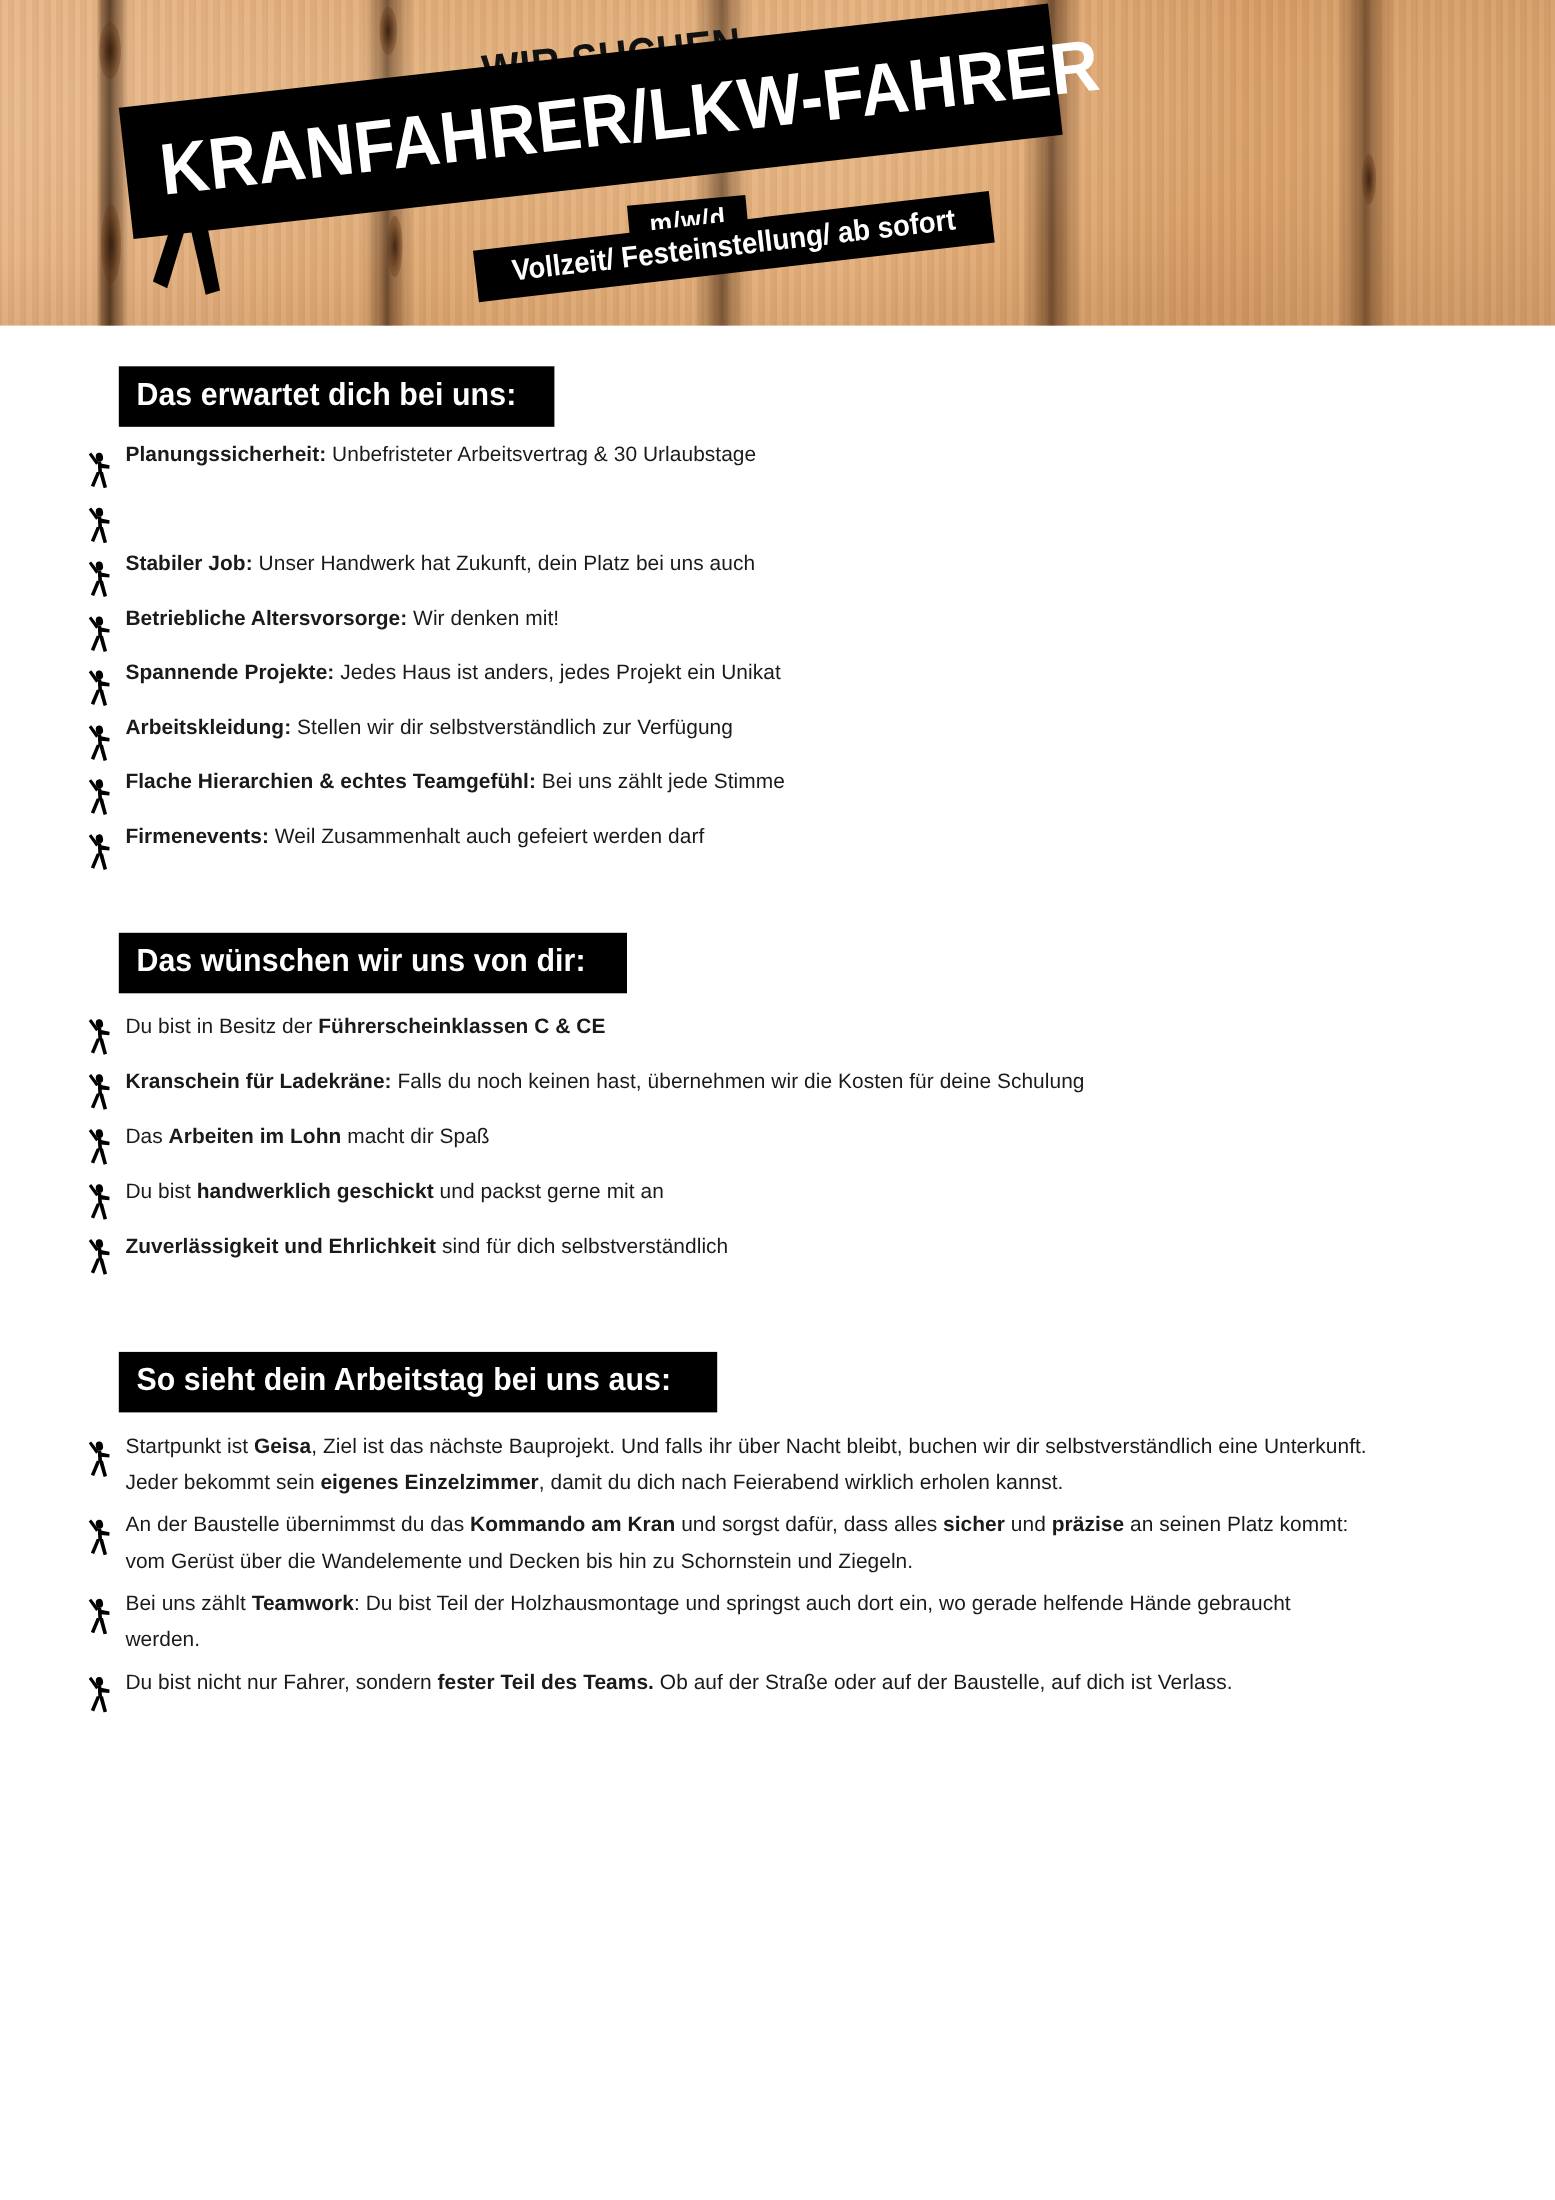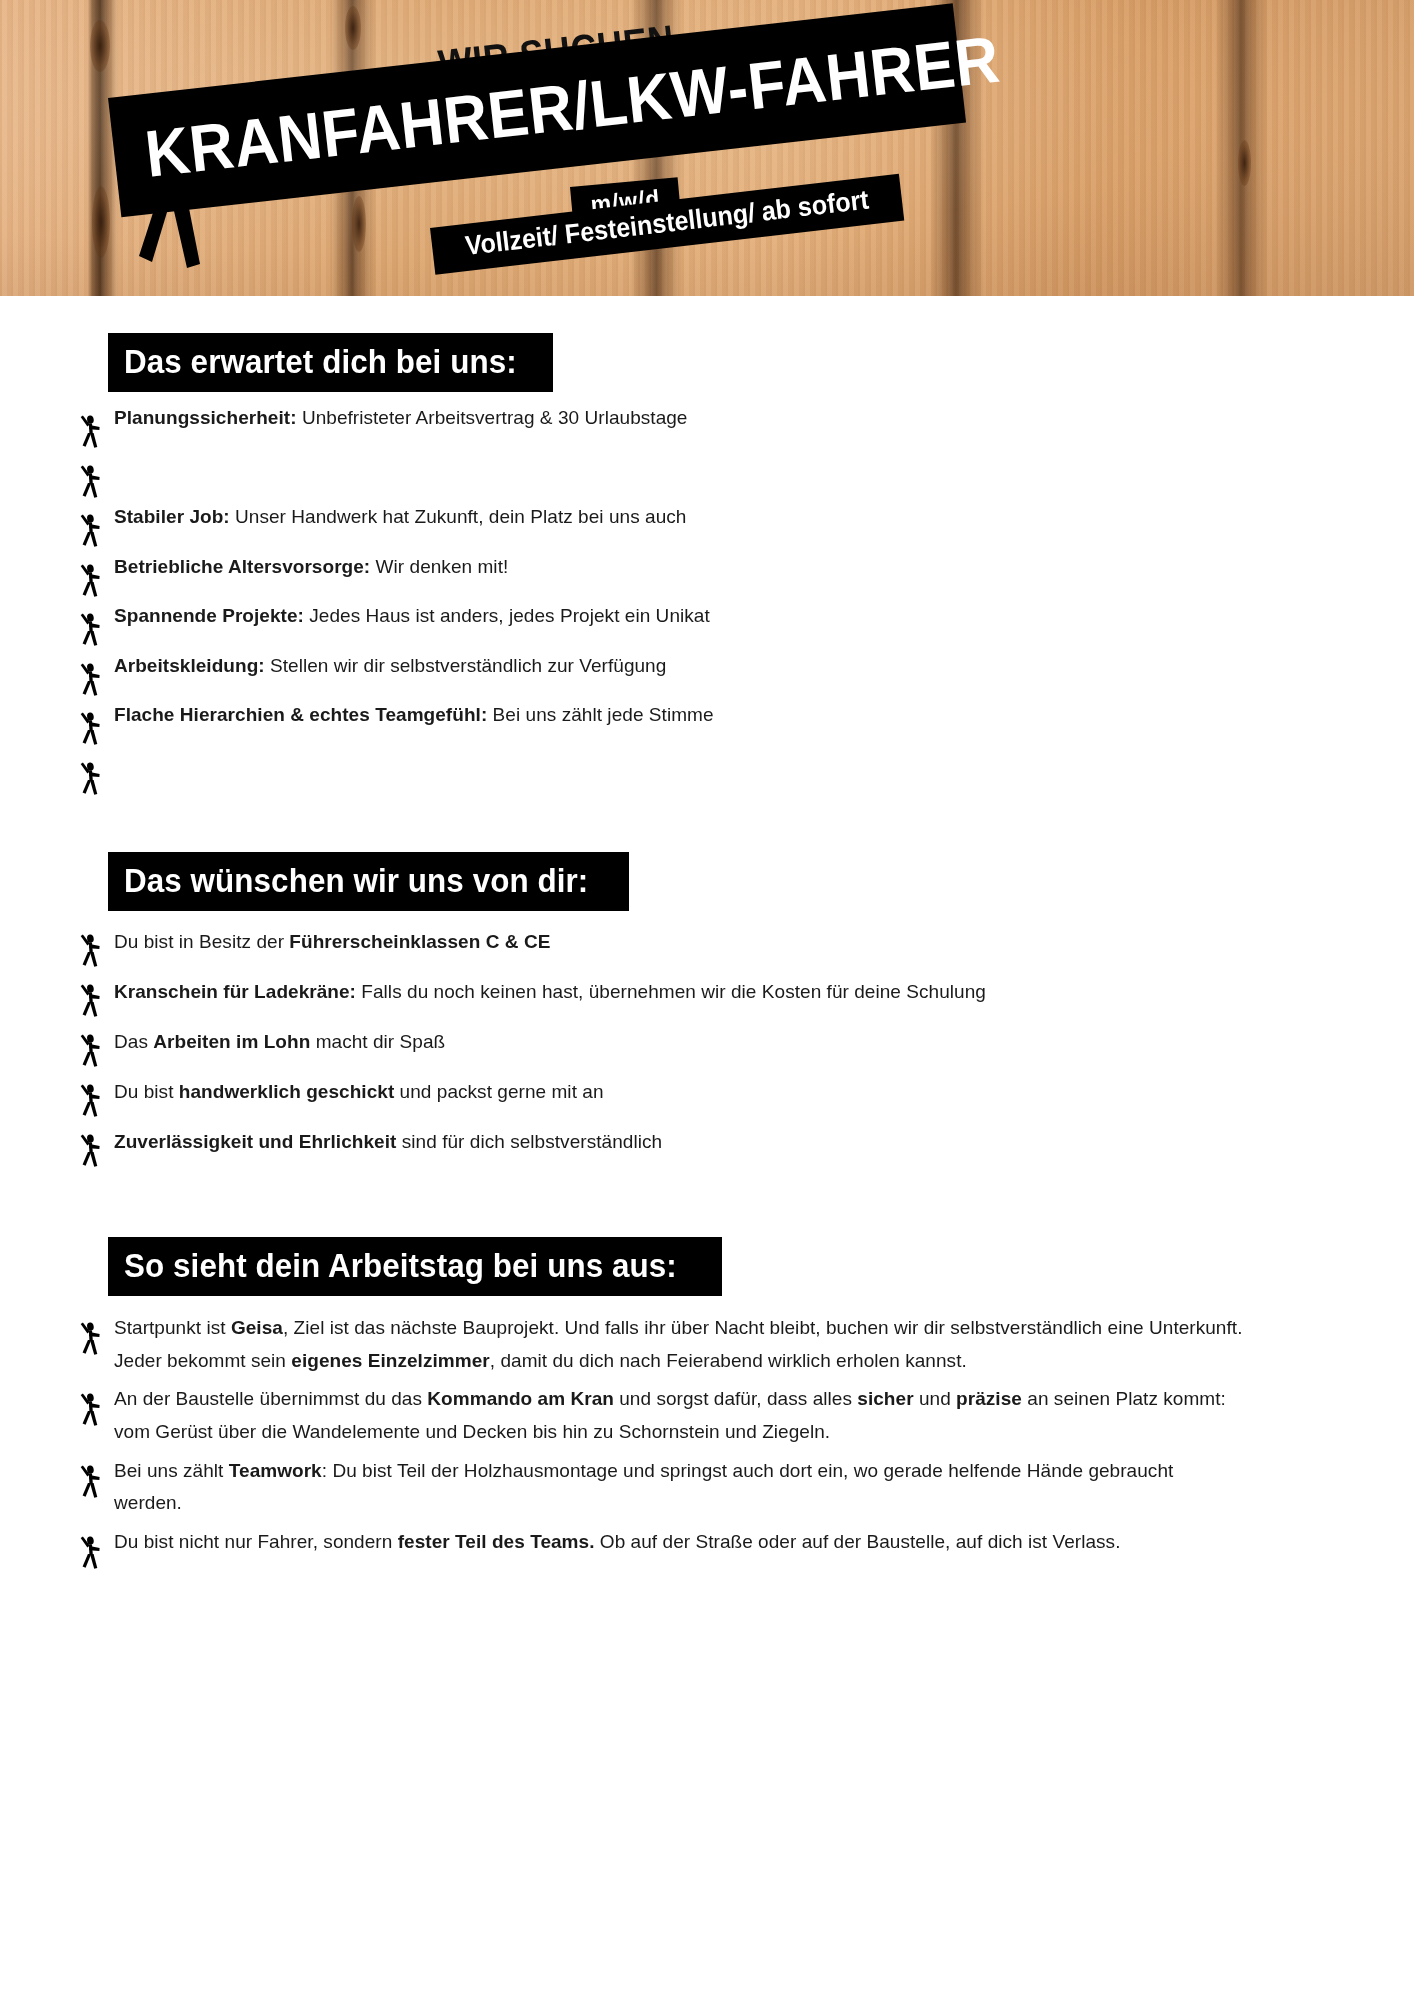--- a/index.html
+++ b/index.html
@@ -147,21 +147,21 @@
     padding: 0 0 0 0;
   }
 
   .section { margin: 0; }
 
   .section-heading {
     display: inline-block;
     background: #000000;
     color: #ffffff;
     font-weight: 700;
-    font-size: 33px;
+    font-size: 29px;
     line-height: 1;
     padding: 12px 16px 14px 16px;
     margin-left: 108px;
     letter-spacing: 0.1px;
   }
   .section-heading span { display: inline-block; transform: scaleX(0.95); transform-origin: left center; }
 
   .list { margin: 0; padding: 0; list-style: none; }
 
   .item {
@@ -364,20 +364,21 @@
               <g fill="#000000">
                 <ellipse cx="12.4" cy="5.6" rx="3.3" ry="4.1" transform="rotate(-10 12.4 5.6)"></ellipse>
                 <path d="M10.9 9.6 L14.0 9.6 L14.8 19.6 L11.4 19.6 Z"></path>
                 <path d="M11.6 10.9 L21.6 13.0 L21.4 16.1 L11.1 15.2 Z"></path>
                 <path d="M11.8 10.6 L4.9 1.4 L2.7 3.1 L9.4 12.6 Z"></path>
                 <path d="M12.0 19.1 L15.6 19.0 L19.3 32.9 L16.2 33.8 Z"></path>
                 <path d="M13.2 19.1 L9.9 19.0 L4.6 31.6 L7.6 32.8 Z"></path>
               </g>
             </svg>
           </span>
+          <span class="item-text"><b>Firmenevents:</b> Weil Zusammenhalt auch gefeiert werden darf</span>
         </li>
       </ul>
   </div>
 
   <div class="gap-1"></div>
 
   <div class="section s2">
     <div class="section-heading">
       <span>Das wünschen wir uns von dir:</span>
     </div>

